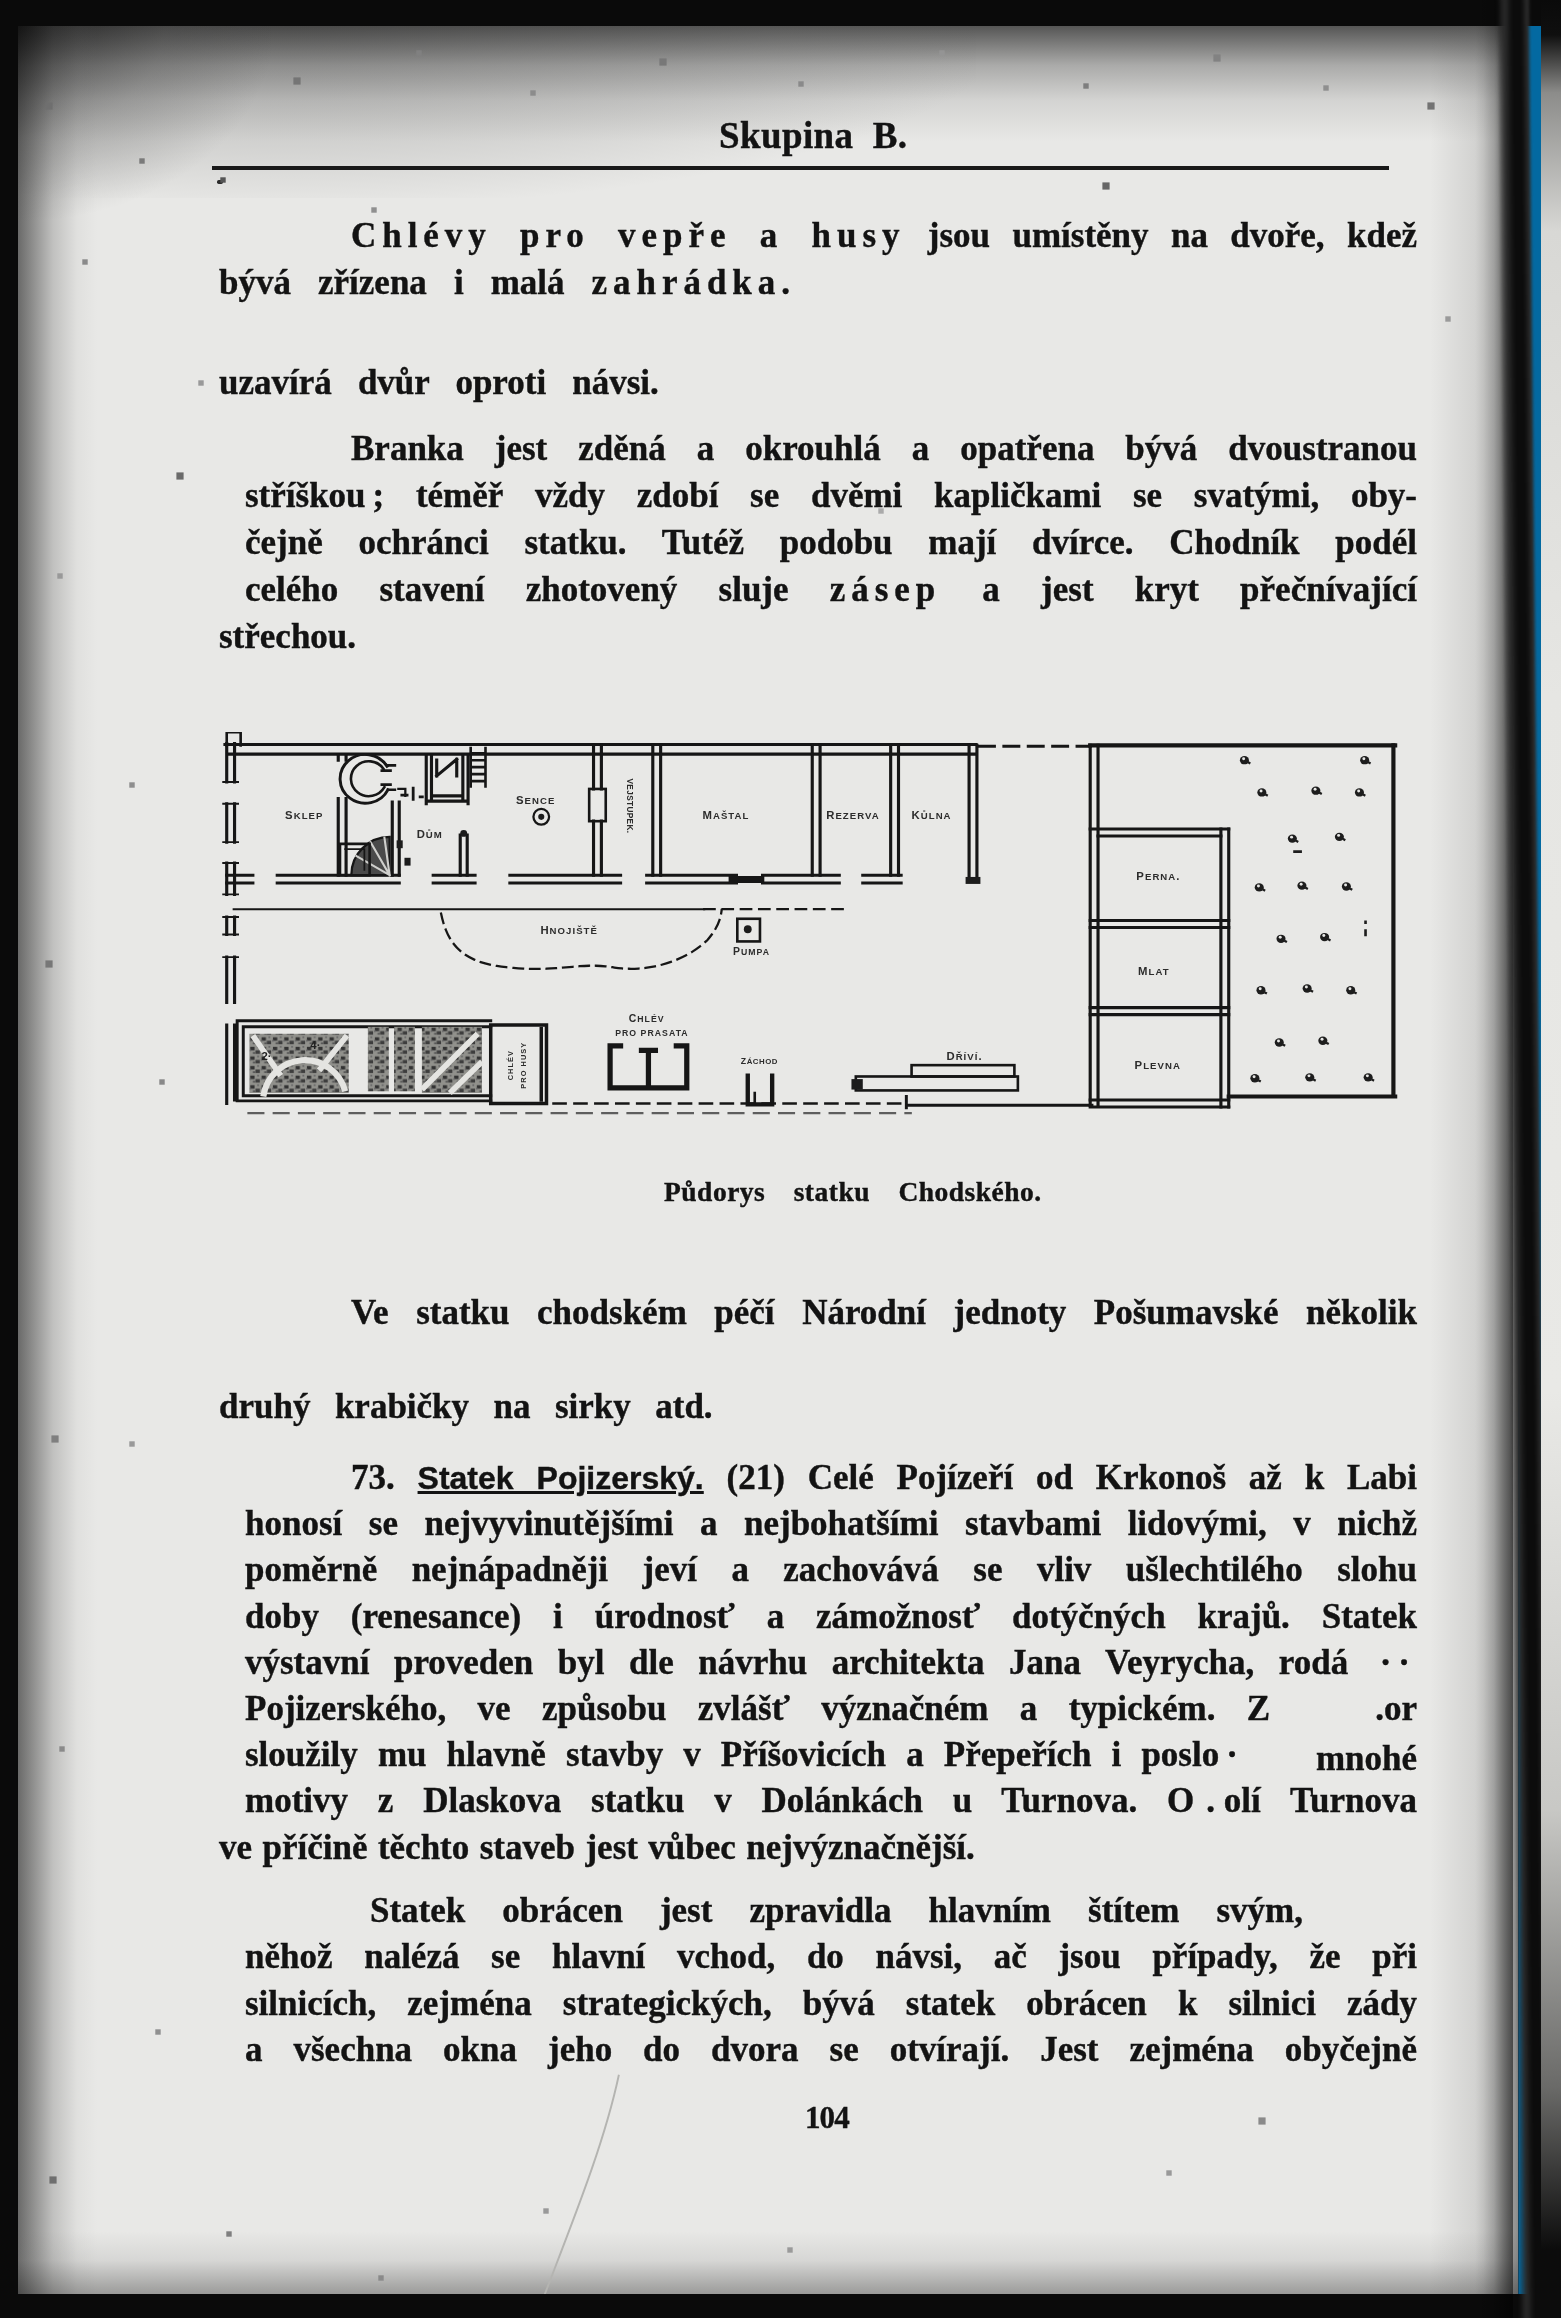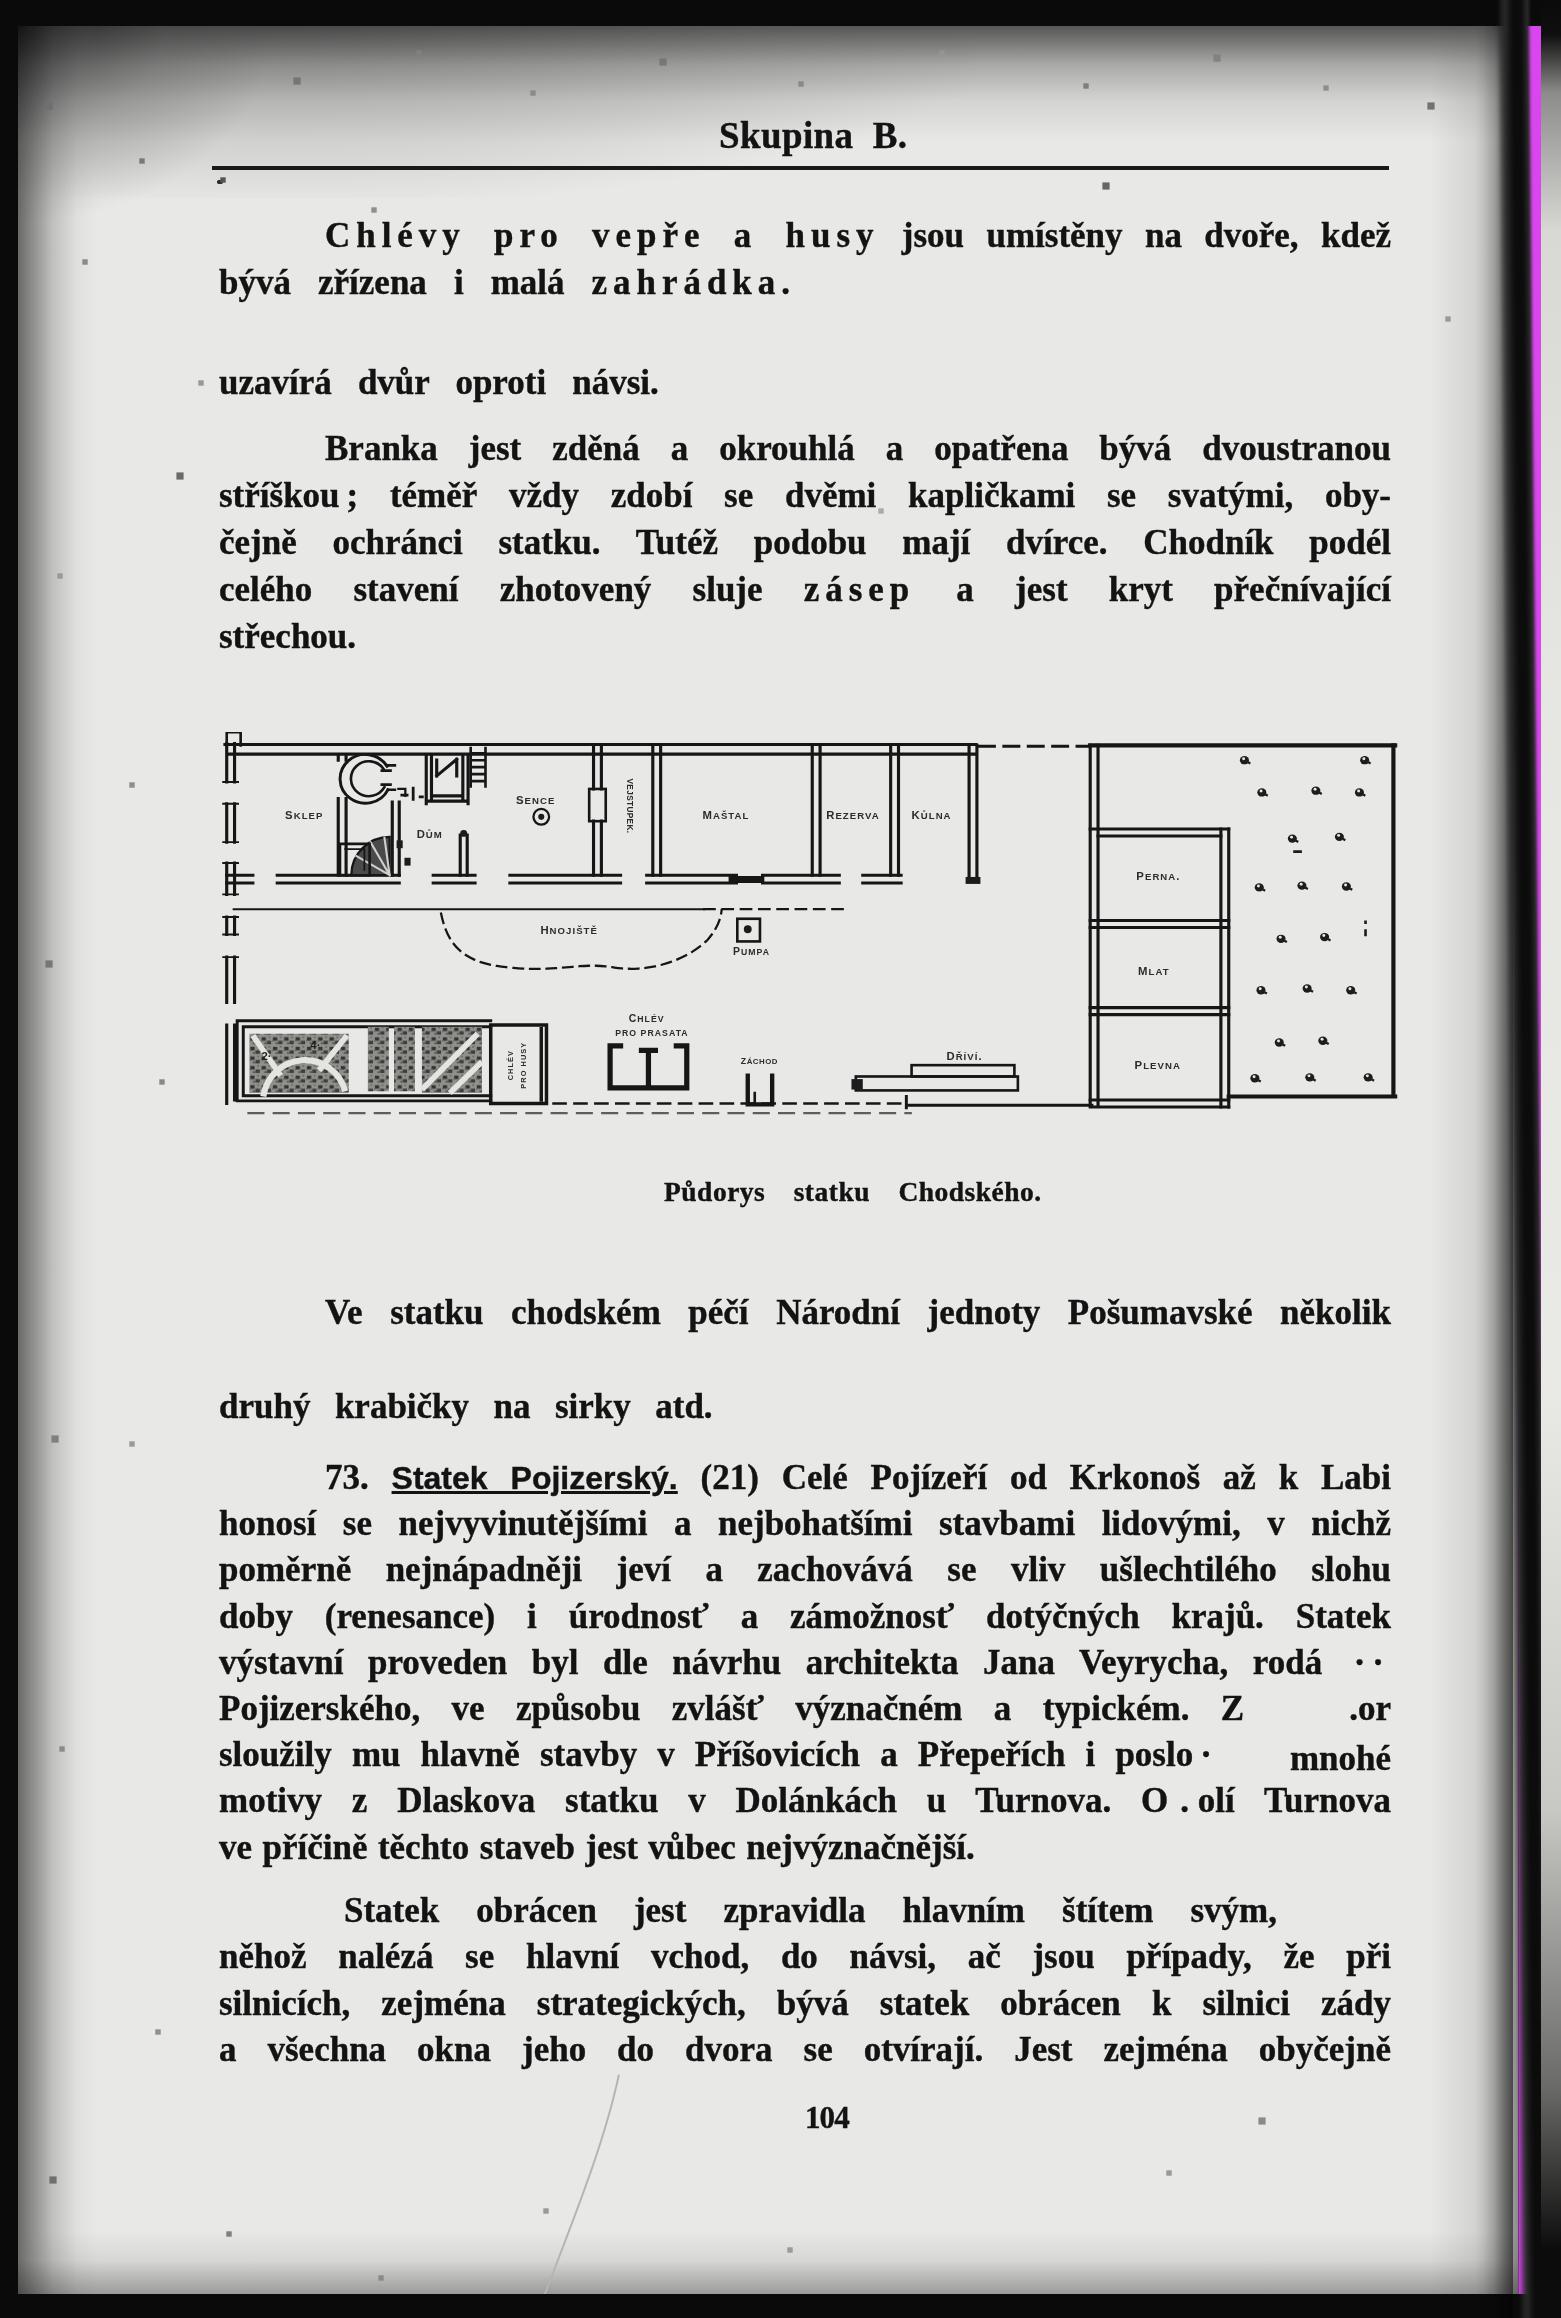--- a/index.html
+++ b/index.html
@@ -1,19 +1,19 @@
 <!DOCTYPE html>
 <html style="font-size:14px"><head>
 <meta charset="utf-8">
 <style>
   html,body{margin:0;padding:0;}
   body{width:1561px;height:2319px;overflow:hidden;background:#0b0b0b;
        font-family:"Liberation Serif",serif;}
   .abs{position:absolute;}
-  #scan{position:relative;width:1561px;height:2319px;background:#d946ef;}
+  #scan{position:relative;width:1561px;height:2319px;background:#0369a1;}
   
   #paper{position:absolute;left:17.4px;top:24.4px;width:1501px;height:2272px;
          background:#e8e8e6;}
   
   .vtop{position:absolute;left:17.4px;top:24.4px;width:1501px;height:118px;
         background:linear-gradient(180deg,rgba(10,10,10,.68) 0%,rgba(70,70,70,.38) 35%,rgba(120,120,120,.18) 65%,rgba(160,160,160,0) 100%);}
   .vtop2{position:absolute;left:17.4px;top:24.4px;width:959px;height:174px;
         background:radial-gradient(ellipse at 28% 0%,rgba(40,40,40,.30) 0%,rgba(90,90,90,.15) 50%,rgba(140,140,140,0) 75%);}
   .vleft{position:absolute;left:17.4px;top:24.4px;width:80px;height:2272px;
         background:linear-gradient(90deg,rgba(10,10,10,.58) 0%,rgba(80,80,80,.26) 45%,rgba(140,140,140,.09) 75%,rgba(160,160,160,0) 100%);}
@@ -33,21 +33,21 @@
   
   #gutter{position:absolute;left:1509px;top:-17.4px;width:31px;height:2353px;
      background:linear-gradient(90deg,rgba(40,40,40,.2) 0%,#2a2a2a 22%,#0c0c0c 45%,#0c0c0c 75%,#333 100%);
      transform:rotate(-0.55deg);filter:blur(1.6px);}
   #gutshadow{position:absolute;left:1475px;top:0px;width:38px;height:2319px;
      background:linear-gradient(90deg,rgba(0,0,0,0) 0%,rgba(0,0,0,.14) 50%,rgba(0,0,0,.52) 100%);}
   
   .ln{position:absolute;left:219px;width:1172px;height:47px;line-height:47px;
       font-size:35px;font-weight:700;color:#131313;white-space:nowrap;
       -webkit-text-stroke:0.4px #131313;filter:blur(0.2px);}
-  .j{white-space:normal;text-align:justify;text-align-last:justify;}
+  .j{white-space:normal;text-align:justify;text-align-last:justify;margin-left:26px;}
   .sp{letter-spacing:.17em;}
 </style>
 </head>
 <body>
 <div id="scan">
 
   <div id="paper"></div>
   <div class="vtop"></div>
   <div class="vtop2"></div>
   <div class="vleft"></div>

